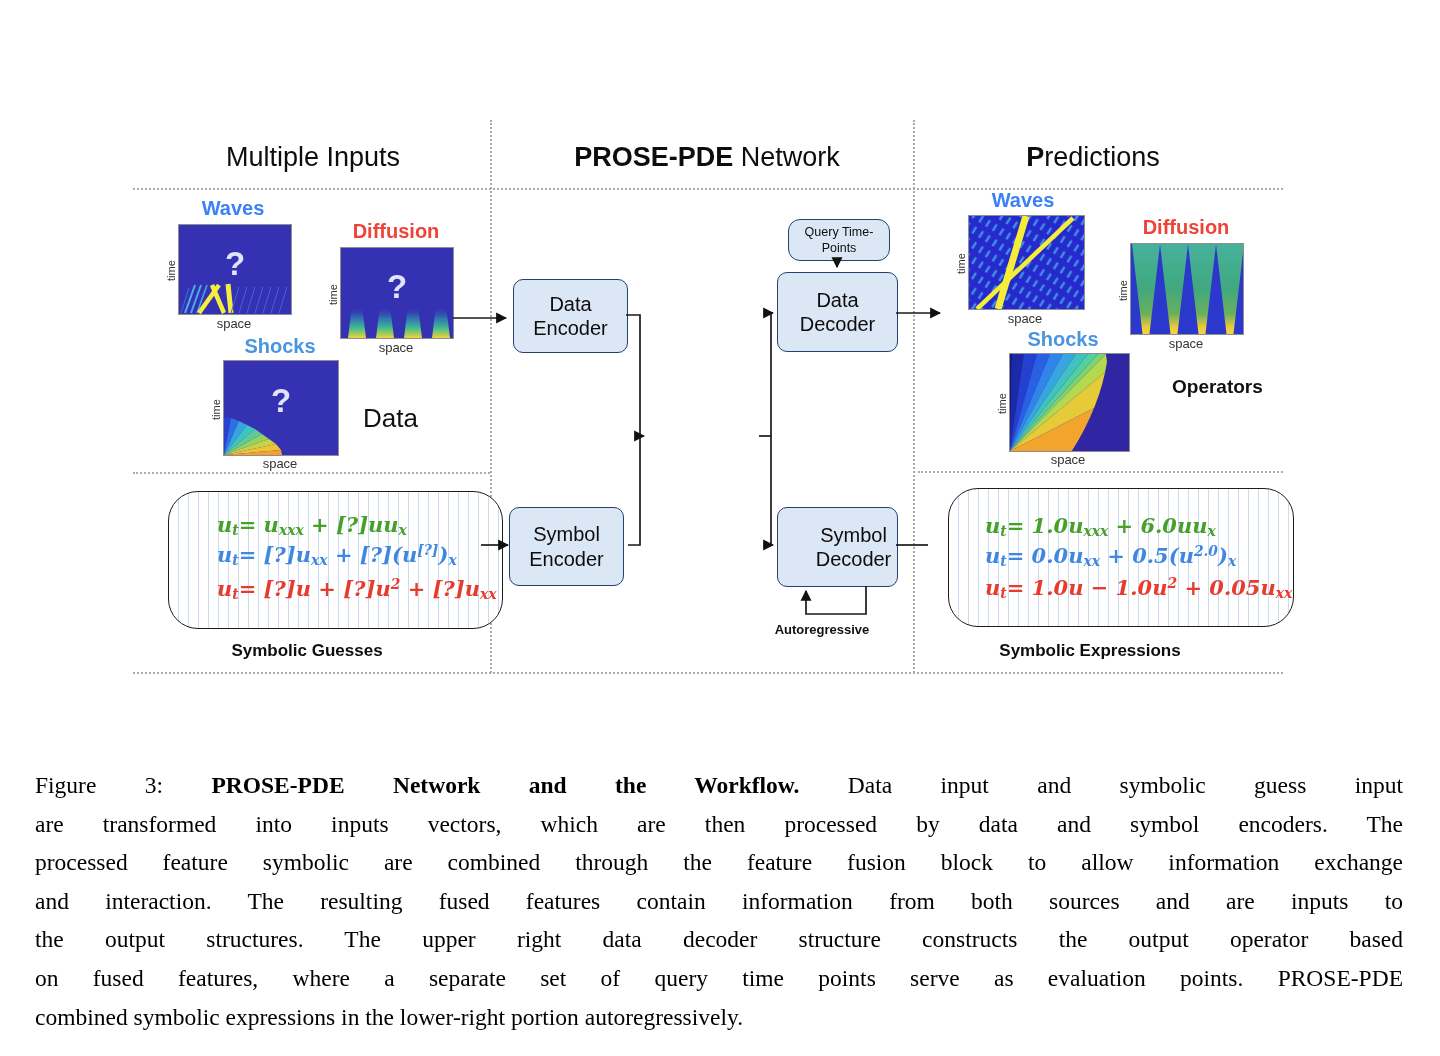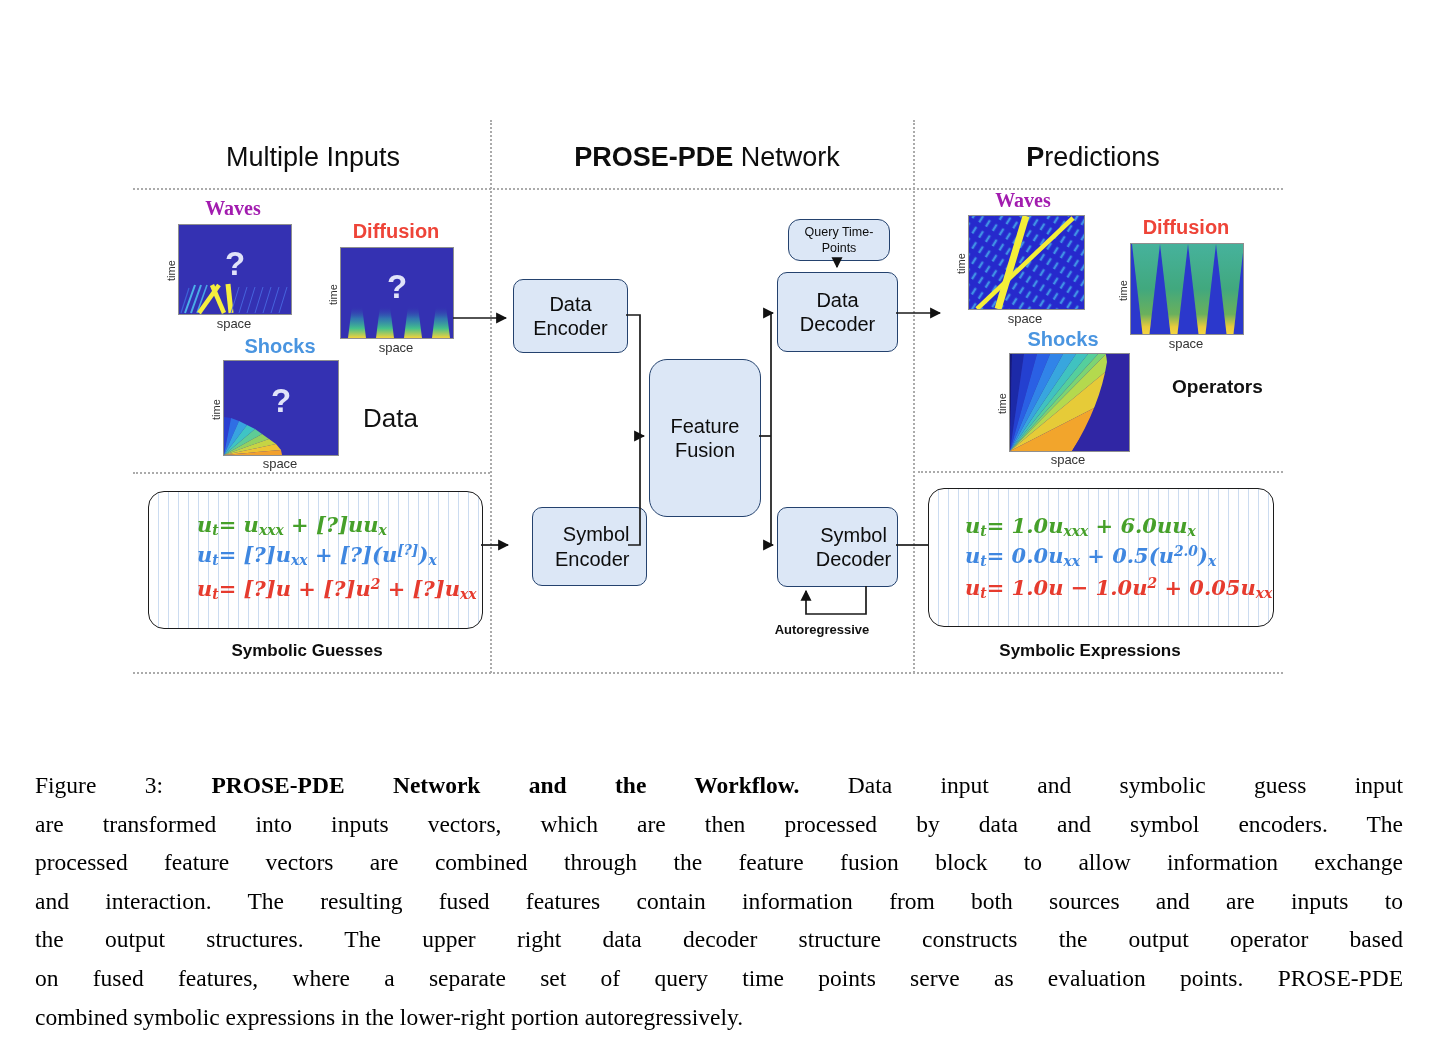--- a/index.html
+++ b/index.html
@@ -15,21 +15,21 @@
   .hdot{position:absolute;height:0;border-top:2.2px dotted #ababab;}
   .vdot{position:absolute;width:0;border-left:2.2px dotted #ababab;}
 
   
   .hm{position:absolute;border:1px solid #8f8f8f;background:#3431b2;}
   .hm svg{display:block;}
   .qmark{position:absolute;left:50%;top:22%;transform:translateX(-50%);
          color:#eef1ff;font-weight:700;font-size:33px;opacity:.93;}
   .hm-label{position:absolute;transform:translateX(-50%);white-space:nowrap;
             font-size:20px;font-weight:600;}
-  .lab-green{color:#a21caf;font-family:Liberation Serif, serif;} .lab-red{color:#ee4438;} .lab-blue:{color:#4a95e0}
+  .lab-green{color:#3b82f6;} .lab-red{color:#ee4438;} .lab-blue:{color:#4a95e0}
   .lab-blue{color:#4a95e0;}
   .ax-time{position:absolute;font-size:11px;color:#333;transform:rotate(-90deg);
            transform-origin:left top;white-space:nowrap;}
   .ax-space{position:absolute;transform:translateX(-50%);font-size:13px;color:#333;}
 
   
   .data-label{position:absolute;font-size:26px;font-weight:400;}
   .operators{position:absolute;font-size:19px;font-weight:600;}
   .operators b{font-weight:800;}
   .box-caption{position:absolute;transform:translateX(-50%);white-space:nowrap;
@@ -38,22 +38,22 @@
   .auto-label{position:absolute;transform:translateX(-50%);font-size:13px;font-weight:600;}
 
   
   .nbox{position:absolute;background:#dce7f6;border:1.6px solid #24426e;border-radius:10px;
         display:flex;align-items:center;justify-content:center;text-align:center;
         font-size:20px;line-height:1.22;color:#0d0d0d;}
   .nbox.big{border-radius:18px;}
   .nbox.small{font-size:12.5px;line-height:1.3;border-radius:12px;}
 
   
-  .symbox{position:absolute;border:1.6px solid #1c1c1c;border-radius:16px;
-          background:repeating-linear-gradient(90deg,#ffffff 0 9px,#ccdcf0 9px 10px);}
+  .symbox{position:absolute;border:1.6px solid #1c1c1c;border-radius:30px;
+          background:repeating-linear-gradient(90deg,#ffffff 0 9px,#ccdcf0 9px 10px);margin-left:20px;}
   .eq{position:absolute;white-space:nowrap;font-family:"DejaVu Serif",serif;
       font-style:italic;font-weight:700;font-size:21px;line-height:1;}
   .eq sub{font-size:66%;vertical-align:-0.24em;}
   .eq sup{font-size:66%;vertical-align:0.5em;}
   .eq-green{color:#46a02a;} .eq-blue{color:#3f87e0;} .eq-red{color:#e63b2e;}
 
   
   .overlay{position:absolute;left:0;top:0;pointer-events:none;}
 
   
@@ -157,25 +157,22 @@
   <div class="symbox" style="left:148px;top:491px;width:333px;height:136px;">
     <div class="eq eq-green" style="left:48px;top:22px;">u<sub>t</sub>= u<sub>xxx</sub> + [?]uu<sub>x</sub></div>
     <div class="eq eq-blue" style="left:48px;top:52px;">u<sub>t</sub>= [?]u<sub>xx</sub> + [?](u<sup>[?]</sup>)<sub>x</sub></div>
     <div class="eq eq-red" style="left:48px;top:86px;">u<sub>t</sub>= [?]u + [?]u<sup>2</sup> + [?]u<sub>xx</sub></div>
   </div>
   <div class="box-caption" style="left:307px;top:641px;">Symbolic Guesses</div>
 
   <div class="nbox" style="left:513px;top:279px;width:113px;height:72px;">
     <span style="width:80px;">Data Encoder</span>
   </div>
-  <div class="nbox" style="left:532px;top:507px;width:113px;height:77px;text-align:right;">
+  <div class="nbox" style="left:509px;top:507px;width:113px;height:77px;">
     <span style="width:80px;">Symbol Encoder</span>
-  </div>
-  <div class="nbox big" style="left:649px;top:359px;width:110px;height:156px;">
-    <span style="width:80px;">Feature Fusion</span>
   </div>
   <div class="nbox small" style="left:788px;top:219px;width:100px;height:40px;">
     <span style="width:70px;">Query Time-Points</span>
   </div>
   <div class="nbox" style="left:777px;top:272px;width:119px;height:78px;text-align:center;">
     <span style="width:90px;">Data Decoder</span>
   </div>
   <div class="nbox" style="left:777px;top:507px;width:119px;height:78px;">
     <span style="width:90px;margin-left:32px;">Symbol Decoder</span>
   </div>
@@ -272,20 +269,20 @@
     <div class="eq eq-blue" style="left:36px;top:56px;">u<sub>t</sub>= 0.0u<sub>xx</sub> + 0.5(u<sup>2.0</sup>)<sub>x</sub></div>
     <div class="eq eq-red" style="left:36px;top:88px;">u<sub>t</sub>= 1.0u − 1.0u<sup>2</sup> + 0.05u<sub>xx</sub></div>
   </div>
   <div class="box-caption" style="left:1090px;top:641px;">
     <b>S</b><span>ymbolic </span><b>E</b><span>xpressions</span>
   </div>
 
   <div class="caption">
     <div class="cap-line"><span>Figure 3: </span><b>PROSE-PDE Network and the Workflow.</b><span> Data input and symbolic guess input</span></div>
     <div class="cap-line">are transformed into inputs vectors, which are then processed by data and symbol encoders. The</div>
-    <div class="cap-line">processed feature vectors are combined through the feature fusion block to allow information exchange</div>
+    <div class="cap-line">processed feature symbolic are combined through the feature fusion block to allow information exchange</div>
     <div class="cap-line">and interaction. The resulting fused features contain information from both sources and are inputs to</div>
     <div class="cap-line">the output structures. The upper right data decoder structure constructs the output operator based</div>
     <div class="cap-line">on fused features, where a separate set of query time points serve as evaluation points. PROSE-PDE</div>
     <div class="cap-line last">combined symbolic expressions in the lower-right portion autoregressively.</div>
   </div>
 
 </div>
 
 </body></html>

